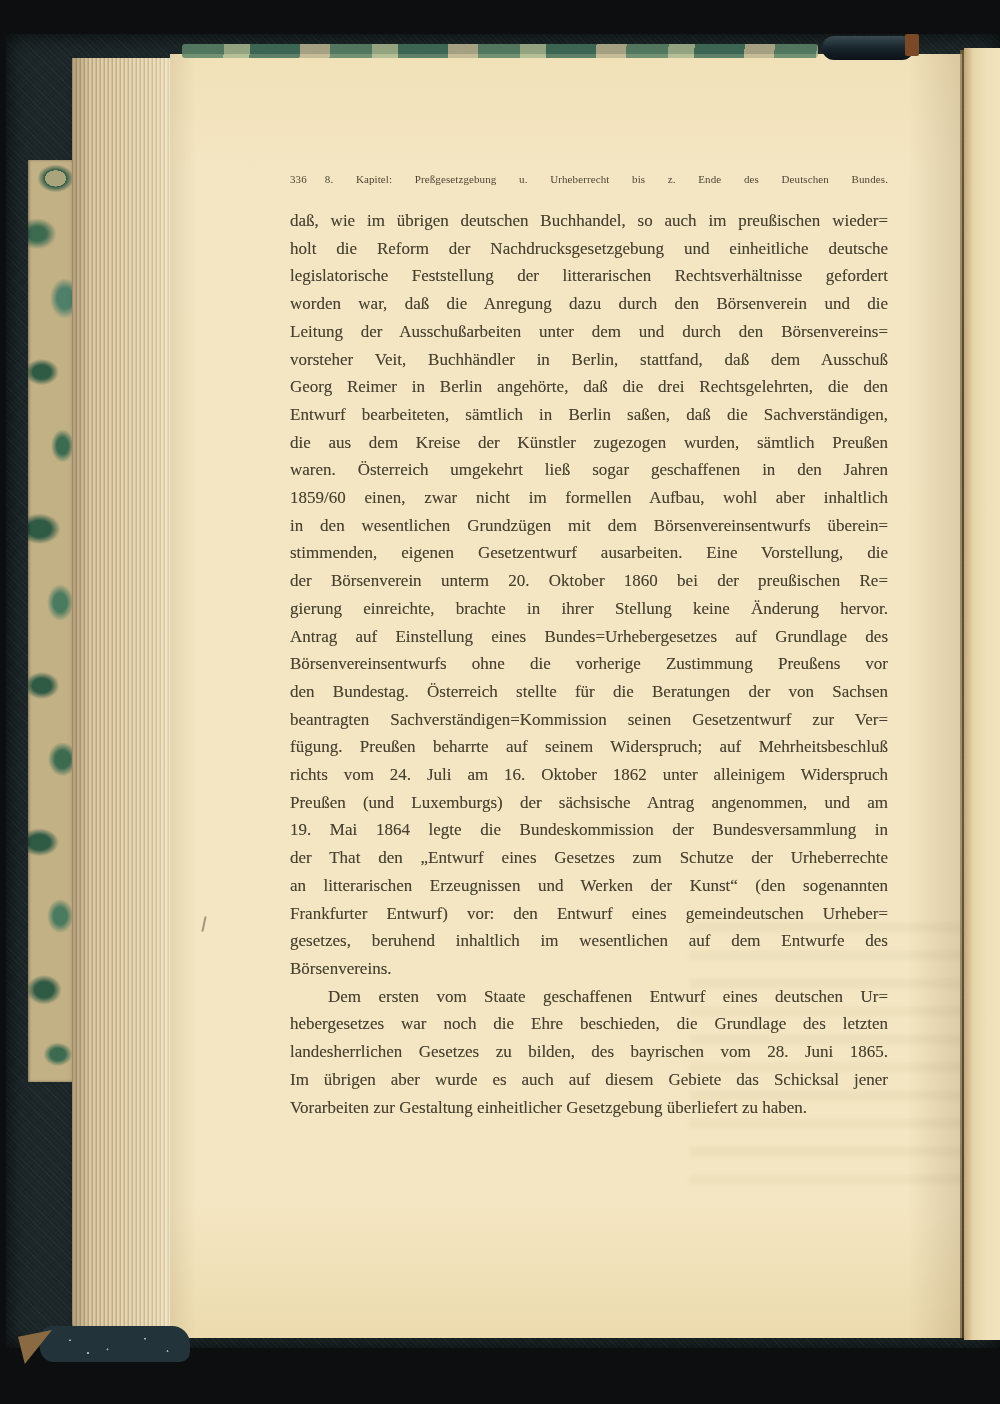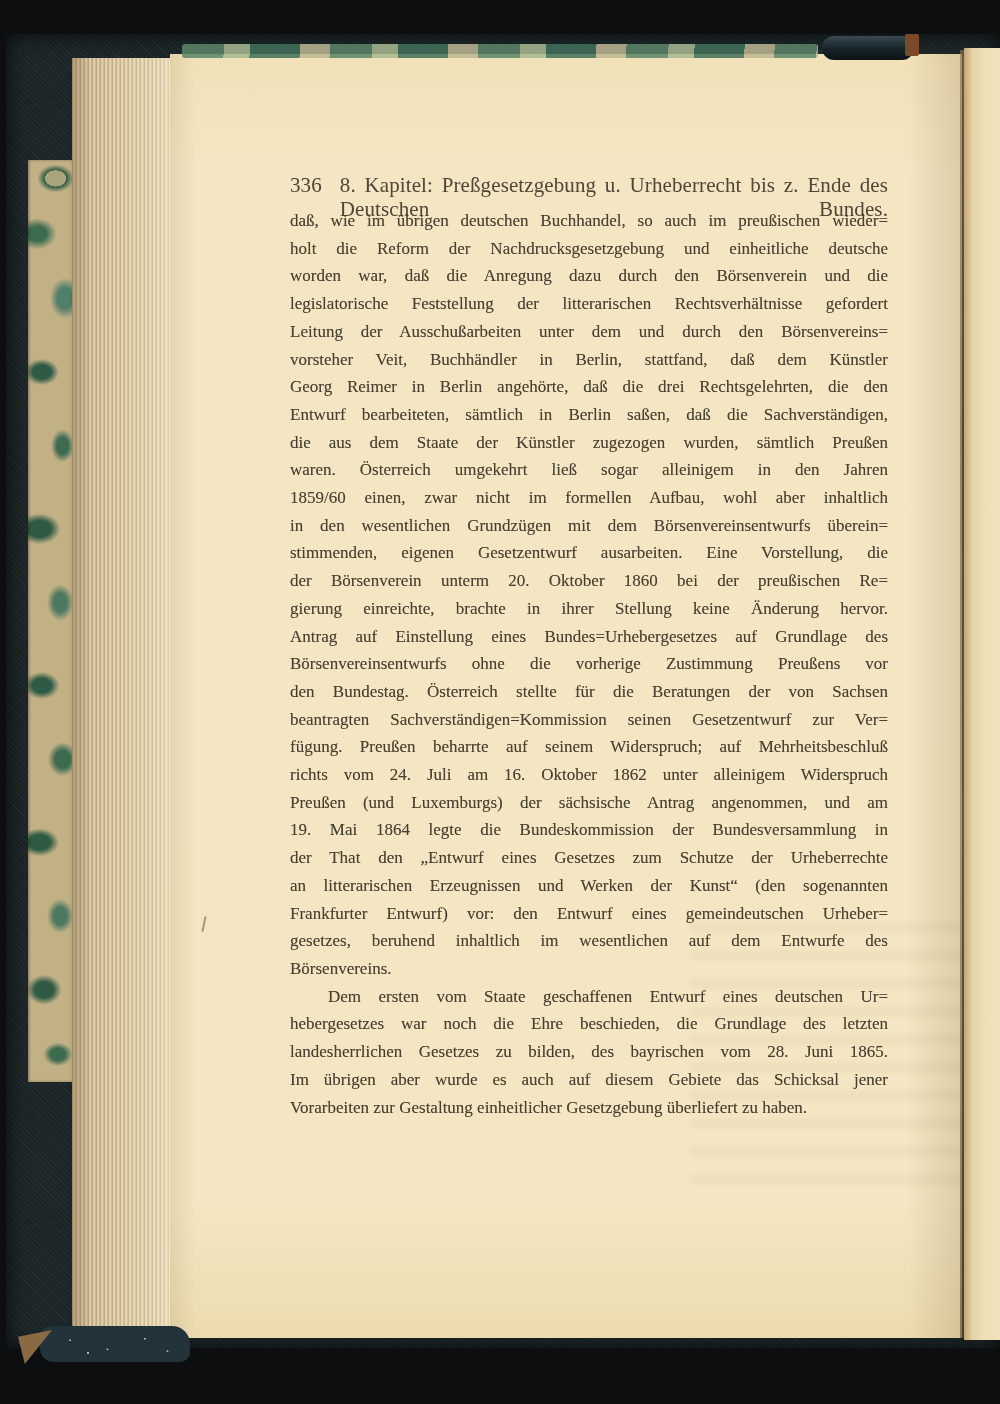--- a/index.html
+++ b/index.html
@@ -69,21 +69,21 @@
   .worn-corner{position:absolute;left:18px;top:1330px;width:34px;height:34px;
           background:#8a6a42;clip-path:polygon(0 20%,100% 0,20% 100%);}
   
   .show-through{position:absolute;left:520px;top:860px;width:420px;height:270px;
           background:repeating-linear-gradient(0deg, rgba(110,95,60,.05) 0 9px, transparent 9px 28px);
           filter:blur(2px);}
   .ink-mark{position:absolute;left:203px;top:916px;width:2px;height:16px;background:#5c5340;
           transform:rotate(12deg);opacity:.55;border-radius:1px;}
   
   .running-header{position:absolute;left:290px;top:173px;width:598px;display:flex;gap:18px;
-          font-size:21px;line-height:1.15;color:#4e4636;letter-spacing:.1px;}
+          font-size:11px;line-height:1.15;color:#4e4636;letter-spacing:.1px;}
   .running-header .title{flex:1;text-align:justify;text-align-last:justify;}
   .text-block{position:absolute;left:290px;top:207px;width:598px;
           font-size:17px;line-height:27.7px;color:#474031;
           text-shadow:0 0 .4px #47403166;}
   .text-block .line{text-align:justify;text-align-last:justify;white-space:normal;}
   .text-block .line.last{text-align-last:left;}
   .text-block .line.indent{padding-left:38px;}
 </style>
 </head>
 <body>
@@ -105,28 +105,28 @@
   <div class="ink-mark"></div>
 
   <div class="running-header">
     <span>336</span>
     <span class="title">8. Kapitel: Preßgesetzgebung u. Urheberrecht bis z. Ende des Deutschen Bundes.</span>
   </div>
 
   <div class="text-block">
       <div class="line">daß, wie im übrigen deutschen Buchhandel, so auch im preußischen wieder=</div>
       <div class="line">holt die Reform der Nachdrucksgesetzgebung und einheitliche deutsche</div>
+      <div class="line">legislatorische Feststellung der litterarischen Rechtsverhältnisse gefordert</div>
       <div class="line">worden war, daß die Anregung dazu durch den Börsenverein und die</div>
-      <div class="line">legislatorische Feststellung der litterarischen Rechtsverhältnisse gefordert</div>
       <div class="line">Leitung der Ausschußarbeiten unter dem und durch den Börsenvereins=</div>
-      <div class="line">vorsteher Veit, Buchhändler in Berlin, stattfand, daß dem Künstler</div>
+      <div class="line">vorsteher Veit, Buchhändler in Berlin, stattfand, daß dem Ausschuß</div>
       <div class="line">Georg Reimer in Berlin angehörte, daß die drei Rechtsgelehrten, die den</div>
       <div class="line">Entwurf bearbeiteten, sämtlich in Berlin saßen, daß die Sachverständigen,</div>
-      <div class="line">die aus dem Staate der Künstler zugezogen wurden, sämtlich Preußen</div>
-      <div class="line">waren.  Österreich umgekehrt ließ sogar alleinigem in den Jahren</div>
+      <div class="line">die aus dem Kreise der Künstler zugezogen wurden, sämtlich Preußen</div>
+      <div class="line">waren.  Österreich umgekehrt ließ sogar geschaffenen in den Jahren</div>
       <div class="line">1859/60 einen, zwar nicht im formellen Aufbau, wohl aber inhaltlich</div>
       <div class="line">in den wesentlichen Grundzügen mit dem Börsenvereinsentwurfs überein=</div>
       <div class="line">stimmenden, eigenen Gesetzentwurf ausarbeiten.  Eine Vorstellung, die</div>
       <div class="line">der Börsenverein unterm 20. Oktober 1860 bei der preußischen Re=</div>
       <div class="line">gierung einreichte, brachte in ihrer Stellung keine Änderung hervor.</div>
       <div class="line">Antrag auf Einstellung eines Bundes=Urhebergesetzes auf Grundlage des</div>
       <div class="line">Börsenvereinsentwurfs ohne die vorherige Zustimmung Preußens vor</div>
       <div class="line">den Bundestag.  Österreich stellte für die Beratungen der von Sachsen</div>
       <div class="line">beantragten Sachverständigen=Kommission seinen Gesetzentwurf zur Ver=</div>
       <div class="line">fügung.  Preußen beharrte auf seinem Widerspruch; auf Mehrheitsbeschluß</div>

